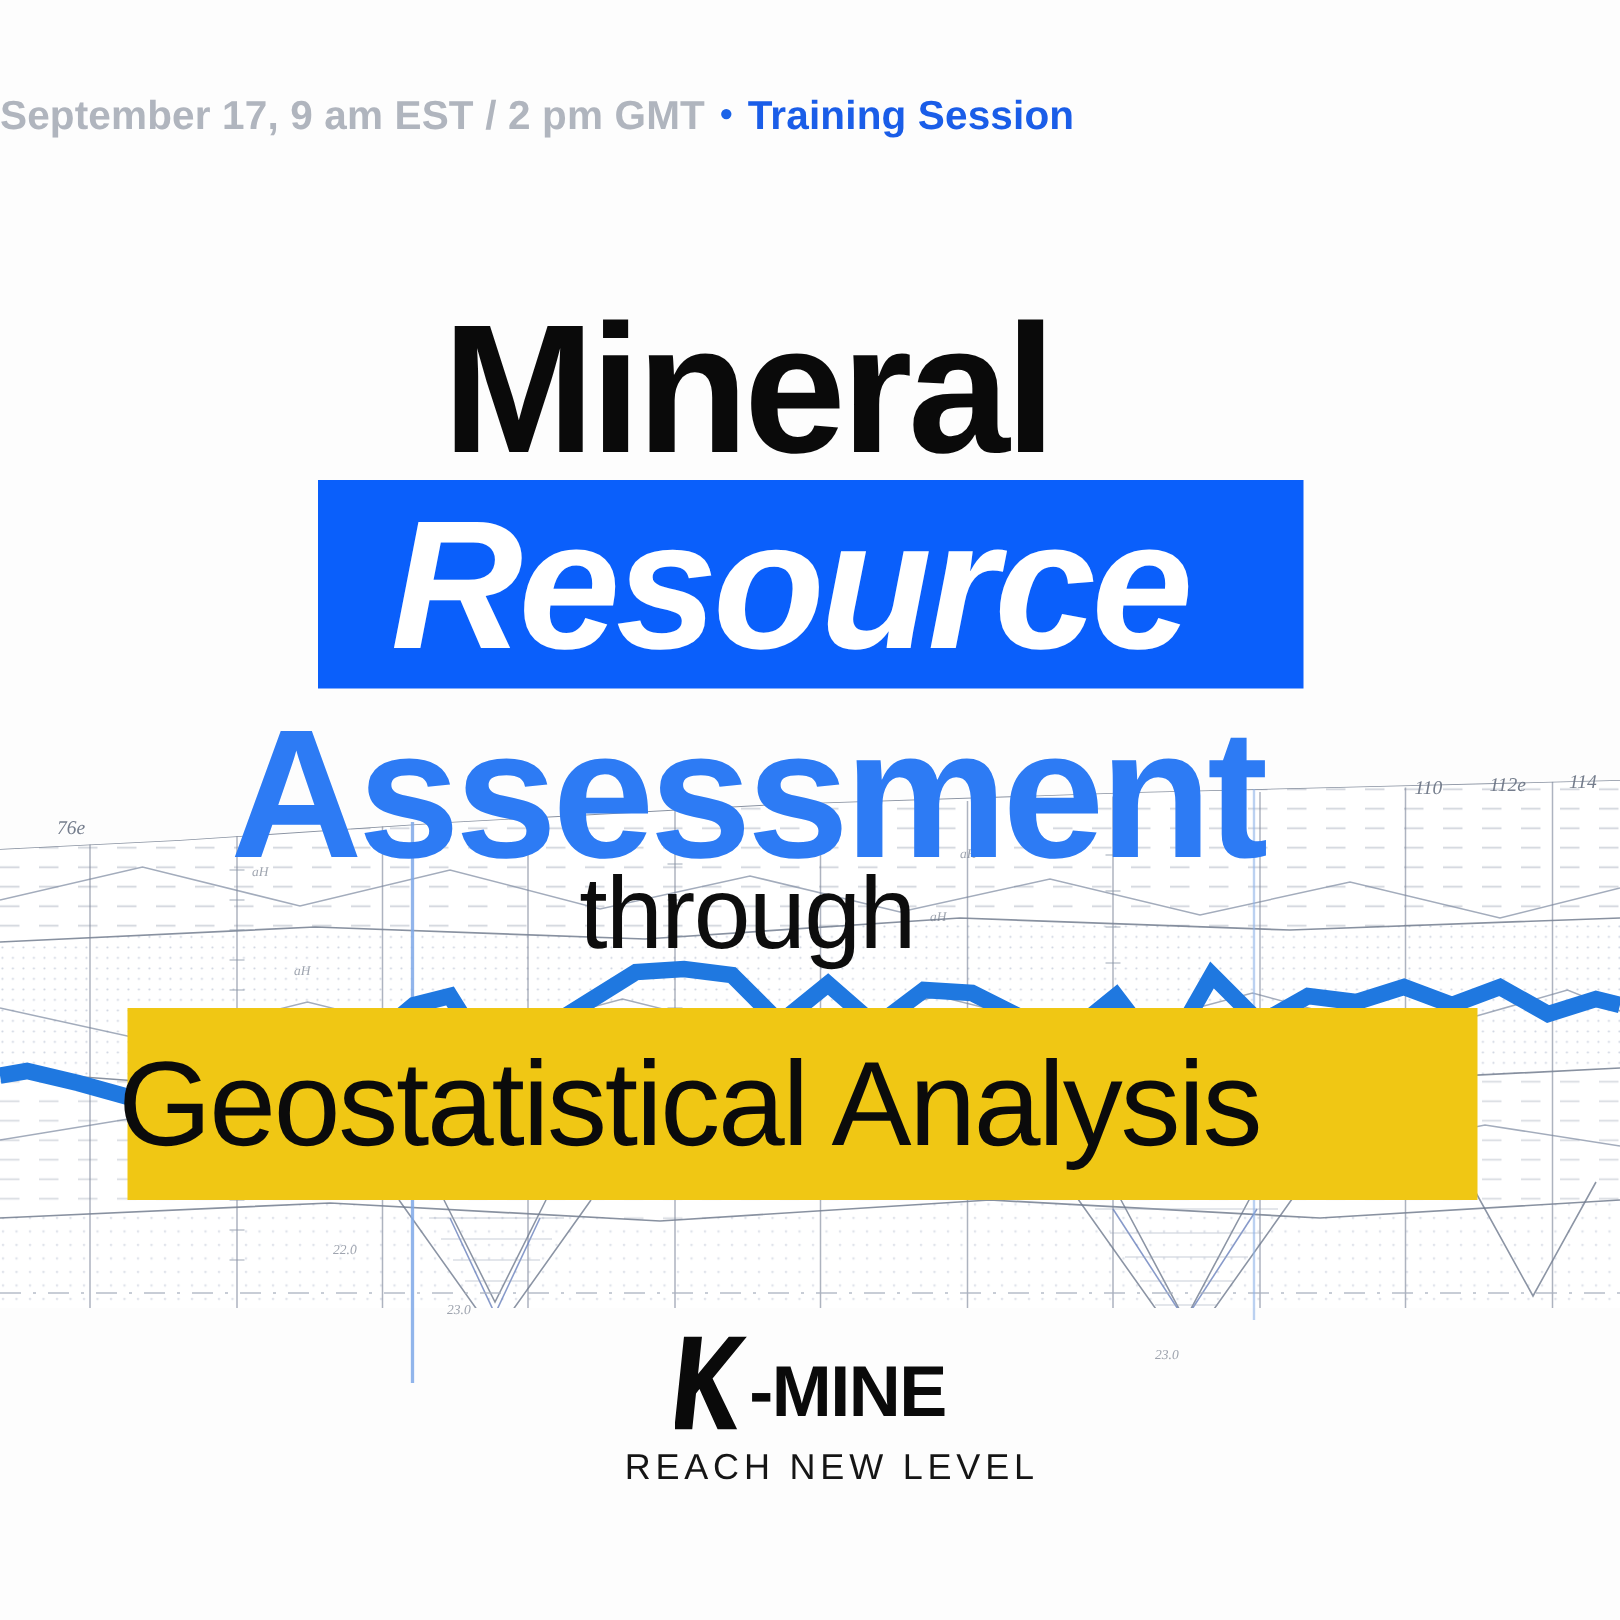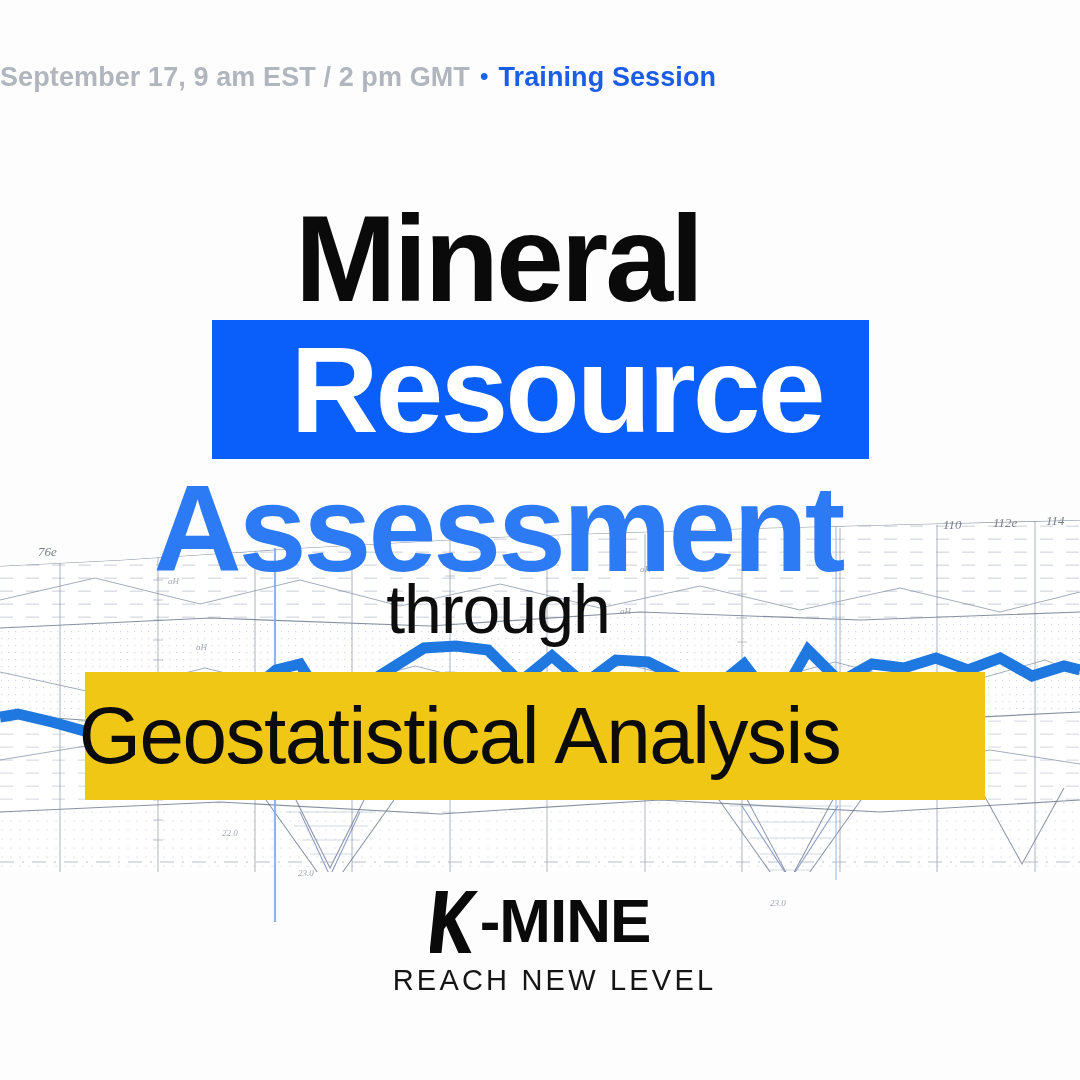--- a/index.html
+++ b/index.html
@@ -61,30 +61,31 @@
 
   .hl-box-blue{
     position:absolute;
     left:212px;top:320px;
     width:657px;height:139px;
     background:#0a5ffb;
     z-index:3;
   }
   .line-resource{
     position:absolute;
-    left:228px;top:320px;
+    left:198px;top:320px;
     width:657px;height:139px;
     display:flex;align-items:center;justify-content:center;
     font-size:122px;
     font-weight:900;
     color:#ffffff;
     letter-spacing:-3px;
     line-height:1;
     z-index:4;
     white-space:nowrap;
+    font-style:italic;
   }
 
   .line-assessment{
     top:468px;
     font-size:122px;
     font-weight:700;
     color:#2d7bf4;
     letter-spacing:-3px;
     line-height:1;
     z-index:3;
@@ -133,29 +134,29 @@
     justify-content:center;
     gap:2px;
   }
   .logo-k{
     display:inline-block;
     width:48px;height:62px;
     position:relative;
     top:1px;
   }
   .logo-word{
-    font-size:62px;
+    font-size:48px;
     font-weight:900;
     color:#0a0a0a;
     letter-spacing:-1px;
     line-height:.98;
   }
   .logo-tagline{
     margin-top:8px;
-    font-size:29px;
+    font-size:24px;
     font-weight:400;
     color:#151515;
     letter-spacing:3.2px;
     margin-left:29px;
   }
 </style>
 </head>
 <body>
 
 <div id="poster">

